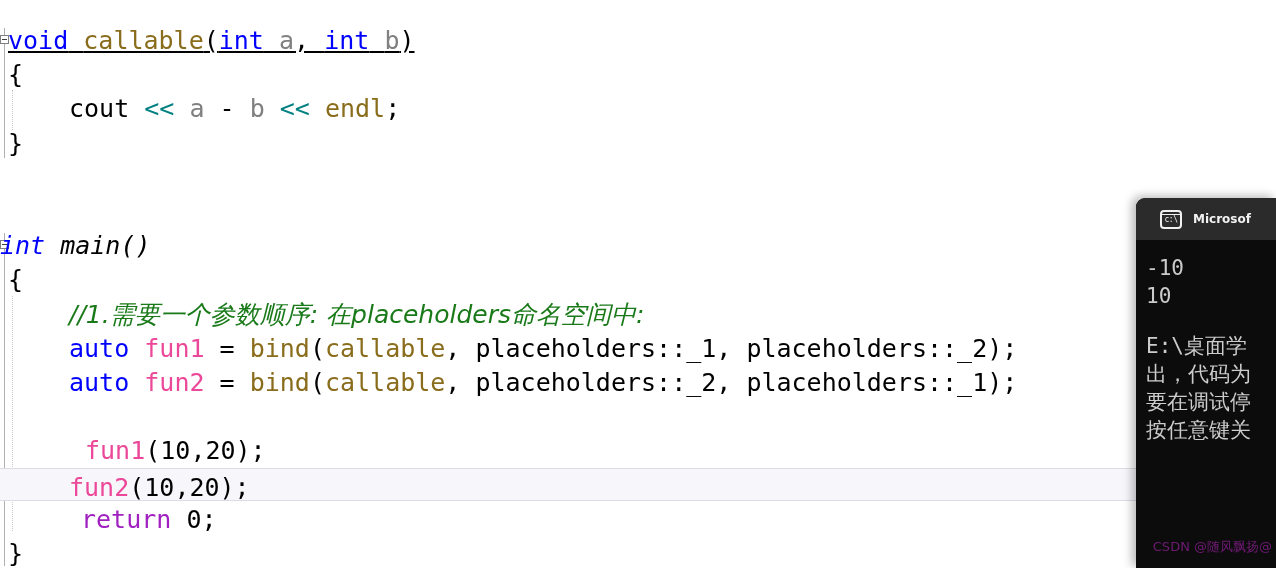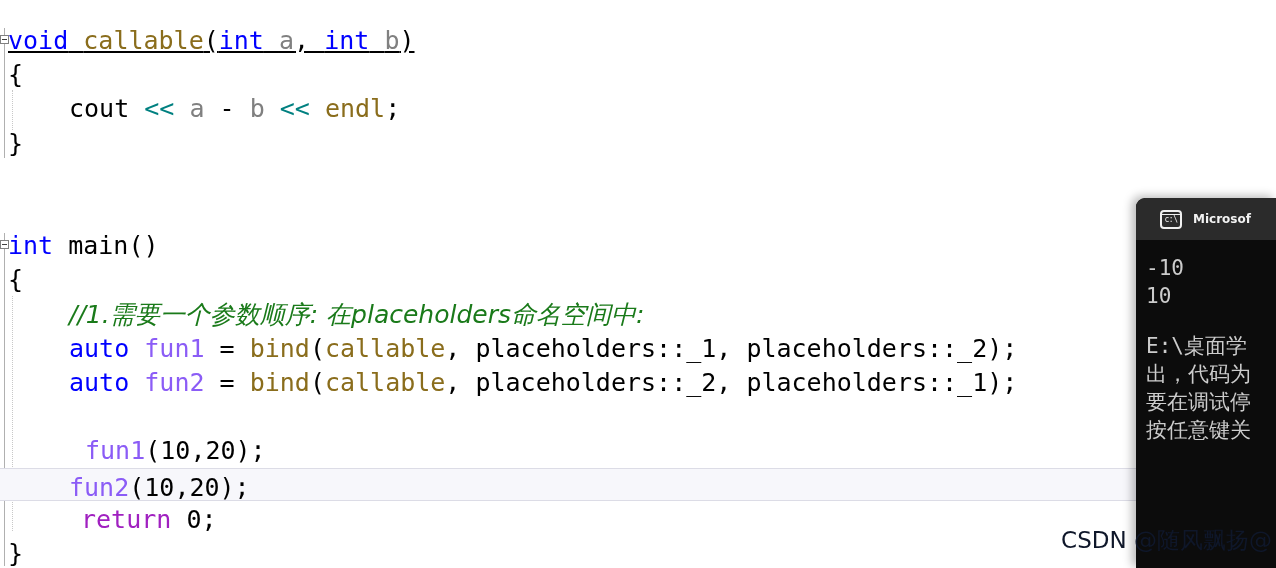--- a/index.html
+++ b/index.html
@@ -86,21 +86,21 @@
     font-family: "DejaVu Sans Mono", "Liberation Mono", monospace;
     color: #000000;
     letter-spacing: 0px;
   }
 
   
   .kw       { color: #0000ff; }           
   .kwctl    { color: #a020c0; margin-left: 12px; }           
   .fn       { color: #8a6d1c; }           
   .var      { color: #808080; }           
-  .ident    { color: #8b5cf6; }           
+  .ident    { color: #ec4899; }           
   .op       { color: #008080; }           
   .punct    { color: #000000; }
   .num      { color: #000000; }
   .cmt      { color: #1a7a1a; font-family: "DejaVu Sans", "Liberation Sans", sans-serif; font-style: italic; }
   .brace    { color: #000000; }
 
   
   #console-window {
     position: absolute;
     left: 1136px;
@@ -172,22 +172,22 @@
     white-space: pre;
   }
   .con-line.spacer { height: 22px; line-height: 22px; }
 
   
   #watermark {
     position: absolute;
     right: 4px;
     bottom: 12px;
     font-family: "DejaVu Sans", "Liberation Sans", sans-serif;
-    font-size: 23px;
-    color: #0f172a;
+    font-size: 13px;
+    color: #701a75;
     white-space: nowrap;
     z-index: 40;
   }
 </style>
 </head>
 <body>
 
 <div id="editor">
 
   <div class="fold-rule r1"></div>
@@ -200,21 +200,21 @@
 
   <div id="current-line"></div>
 
   <div id="code-lines">
       <div class="code-line" style="top: 24px; left: 8px; text-decoration: underline;"><span class="kw">void</span><span class="punct"> </span><span class="fn">callable</span><span class="punct">(</span><span class="kw">int</span><span class="punct"> </span><span class="var">a</span><span class="punct">, </span><span class="kw">int</span><span class="punct"> </span><span class="var">b</span><span class="punct">)</span></div>
       <div class="code-line" style="top: 58.2px; left: 8px;"><span class="brace">{</span></div>
       <div class="code-line" style="top: 92.4px; left: 69px;"><span class="punct">cout</span><span class="punct"> </span><span class="op">&lt;&lt;</span><span class="punct"> </span><span class="var">a</span><span class="punct"> - </span><span class="var">b</span><span class="punct"> </span><span class="op">&lt;&lt;</span><span class="punct"> </span><span class="fn">endl</span><span class="punct">;</span></div>
       <div class="code-line" style="top: 126.6px; left: 8px;"><span class="brace">}</span></div>
       <div class="code-line" style="top: 160.8px; left: 8px;"></div>
       <div class="code-line" style="top: 195px; left: 8px;"></div>
-      <div class="code-line" style="top: 229.2px; left: 8px;"><span class="kw">int</span><span class="punct"> </span><span class="punct">main</span><span class="punct">()</span></div>
+      <div class="code-line" style="top: 229.2px; left: 0; font-style: italic;"><span class="kw">int</span><span class="punct"> </span><span class="punct">main</span><span class="punct">()</span></div>
       <div class="code-line" style="top: 263.4px; left: 8px;"><span class="brace">{</span></div>
       <div class="code-line" style="top: 297.6px; left: 69px;"><span class="cmt">//1.需要一个参数顺序: 在placeholders命名空间中:</span></div>
       <div class="code-line" style="top: 331.8px; left: 69px;"><span class="kw">auto</span><span class="punct"> </span><span class="ident">fun1</span><span class="punct"> = </span><span class="fn">bind</span><span class="punct">(</span><span class="fn">callable</span><span class="punct">, placeholders::_1, placeholders::_2);</span></div>
       <div class="code-line" style="top: 366px; left: 69px;"><span class="kw">auto</span><span class="punct"> </span><span class="ident">fun2</span><span class="punct"> = </span><span class="fn">bind</span><span class="punct">(</span><span class="fn">callable</span><span class="punct">, placeholders::_2, placeholders::_1);</span></div>
       <div class="code-line" style="top: 400.2px; left: 69px;"></div>
       <div class="code-line" style="top: 434.4px; left: 85px;"><span class="ident">fun1</span><span class="punct">(</span><span class="num">10</span><span class="punct">,</span><span class="num">20</span><span class="punct">);</span></div>
       <div class="code-line" style="top: 471px; left: 69px;"><span class="ident">fun2</span><span class="punct">(</span><span class="num">10</span><span class="punct">,</span><span class="num">20</span><span class="punct">);</span></div>
       <div class="code-line" style="top: 502.8px; left: 69px;"><span class="kwctl">return</span><span class="punct"> </span><span class="num">0</span><span class="punct">;</span></div>
       <div class="code-line" style="top: 537px; left: 8px;"><span class="brace">}</span></div>
     </div>

